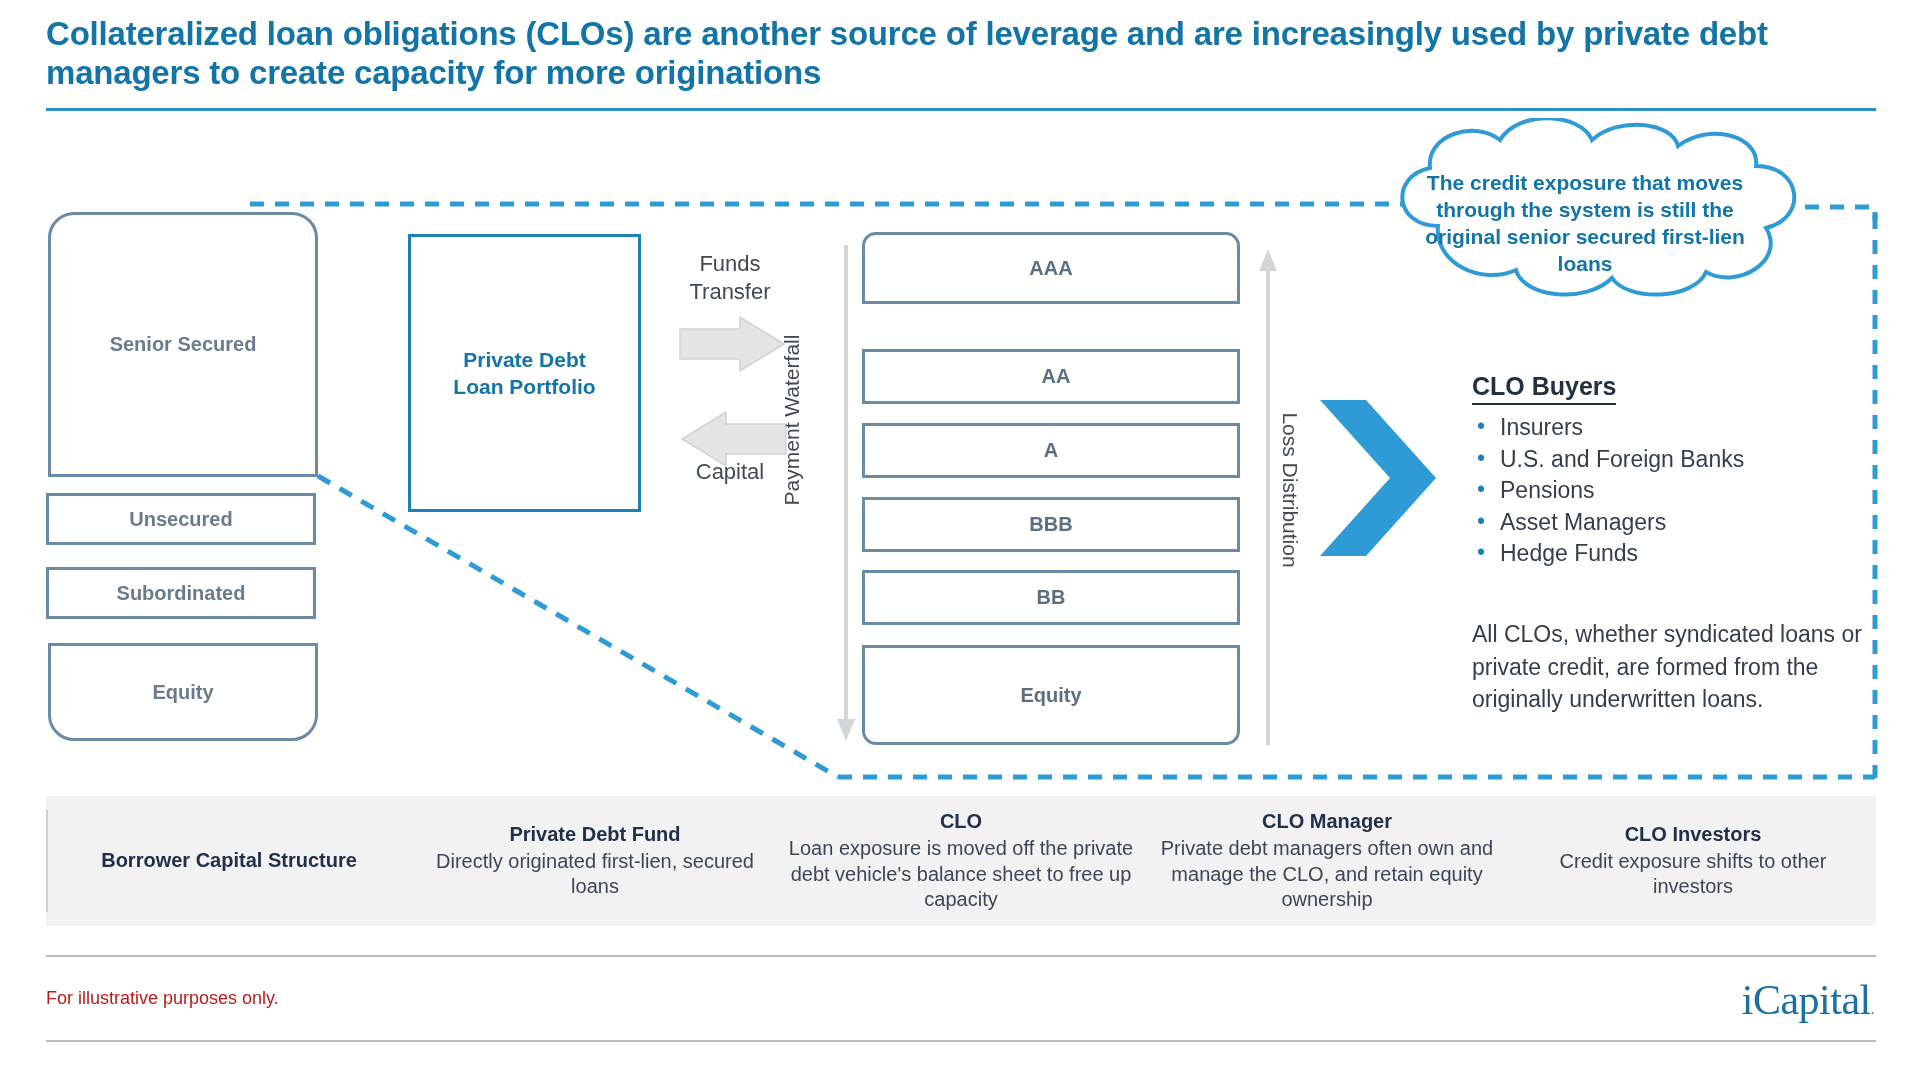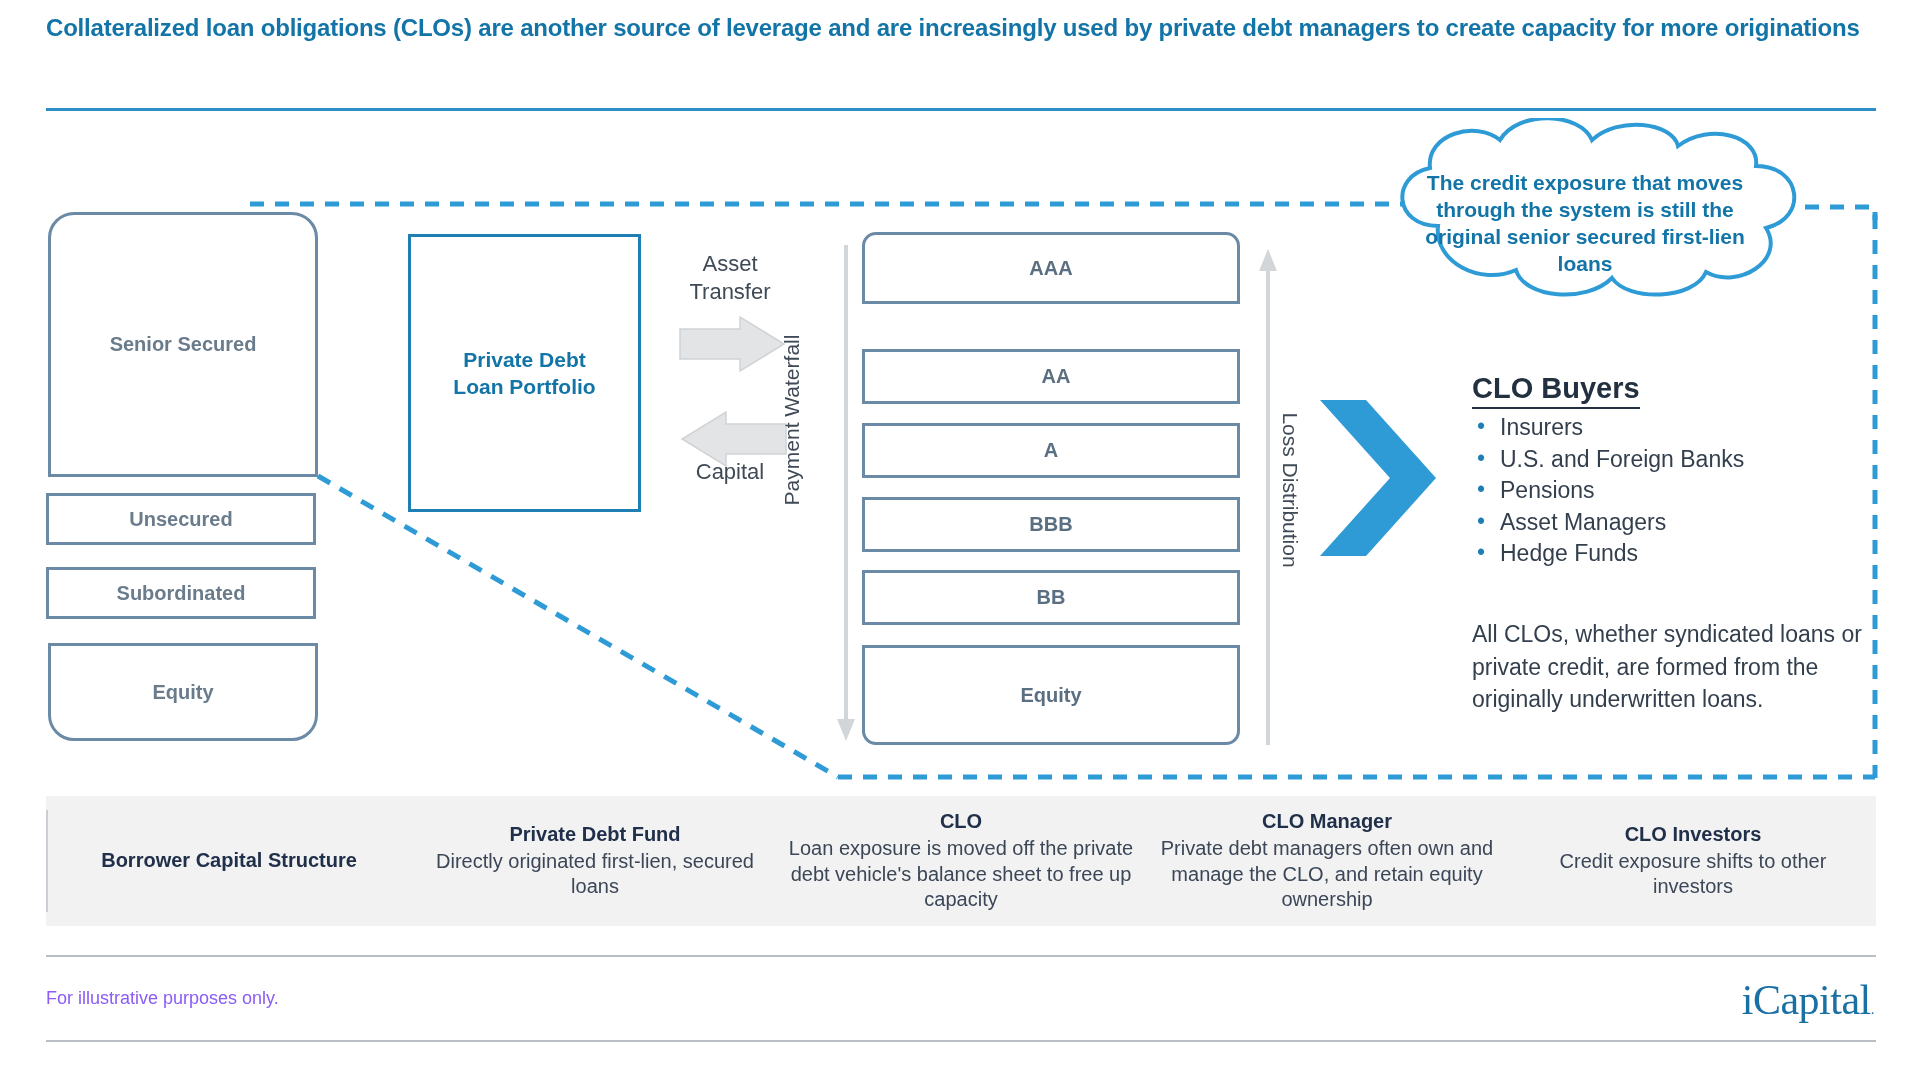--- a/index.html
+++ b/index.html
@@ -8,21 +8,21 @@
     background: #ffffff;
     font-family: "Liberation Sans", sans-serif;
     overflow: hidden;
   }
   #page { position: relative; width: 1920px; height: 1080px; }
 
   
   .title {
     position: absolute;
     left: 46px; top: 14px; width: 1830px;
-    font-size: 24px; font-weight: bold;
+    font-size: 33px; font-weight: bold;
     line-height: 1.19;
     color: #1274a7;
     letter-spacing: -0.2px;
   }
   .title-rule {
     position: absolute;
     left: 46px; top: 108px; width: 1830px; height: 3px;
     background: #2e8fc4;
   }
 
@@ -94,21 +94,21 @@
   #cloud { position: absolute; left: 1368px; top: 118px; }
   #cloud-text {
     position: absolute; left: 1420px; top: 170px; width: 330px;
     text-align: center; color: #1274a7;
     font-weight: bold; font-size: 21px; line-height: 1.28;
   }
 
   
   #buyers-title {
     position: absolute; left: 1472px; top: 372px;
-    color: #22303f; font-weight: bold; font-size: 29px;
+    color: #22303f; font-weight: bold; font-size: 25px;
     border-bottom: 2px solid #22303f; padding-bottom: 2px;
   }
   #buyers-list {
     position: absolute; left: 1472px; top: 412px;
     list-style: none;
   }
   #buyers-list li {
     color: #333f4d; font-size: 23px; line-height: 1.37;
     padding-left: 28px; position: relative;
   }
@@ -151,21 +151,21 @@
   #rule-top {
     position: absolute; left: 46px; top: 955px; width: 1830px;
     height: 2px; background: #b9bec4;
   }
   #rule-bot {
     position: absolute; left: 46px; top: 1040px; width: 1830px;
     height: 2px; background: #b9bec4;
   }
   #illustrative {
     position: absolute; left: 46px; top: 988px;
-    color: #8b5cf6; font-size: 18px;
+    color: #b91c1c; font-size: 18px;
   }
   #logo {
     position: absolute; right: 46px; top: 976px;
     color: #1a6fa3; font-size: 42px;
     font-family: "Liberation Serif", serif;
     letter-spacing: -0.5px;
   }
   #logo .reg { font-size: 15px; vertical-align: baseline; }
 </style>
 </head>
@@ -203,21 +203,21 @@
   </div>
 
   <div id="pdf-box">
     <div>
       <div>Private Debt</div>
       <div>Loan Portfolio</div>
     </div>
   </div>
 
   <div class="flow-label" id="lbl-asset">
-    <div>Asset</div>
+    <div>Funds</div>
     <div>Transfer</div>
   </div>
 
   <svg class="garrow" style="left:678px; top:313px;" width="110" height="62">
     <polygon points="2,16 62,16 62,4 106,31 62,58 62,46 2,46" fill="#e2e4e6" stroke="#d0d3d6" stroke-width="1.5"></polygon>
   </svg>
 
   <svg class="garrow" style="left:678px; top:408px;" width="110" height="62">
     <polygon points="108,16 48,16 48,4 4,31 48,58 48,46 108,46" fill="#e2e4e6" stroke="#d0d3d6" stroke-width="1.5"></polygon>
   </svg>

